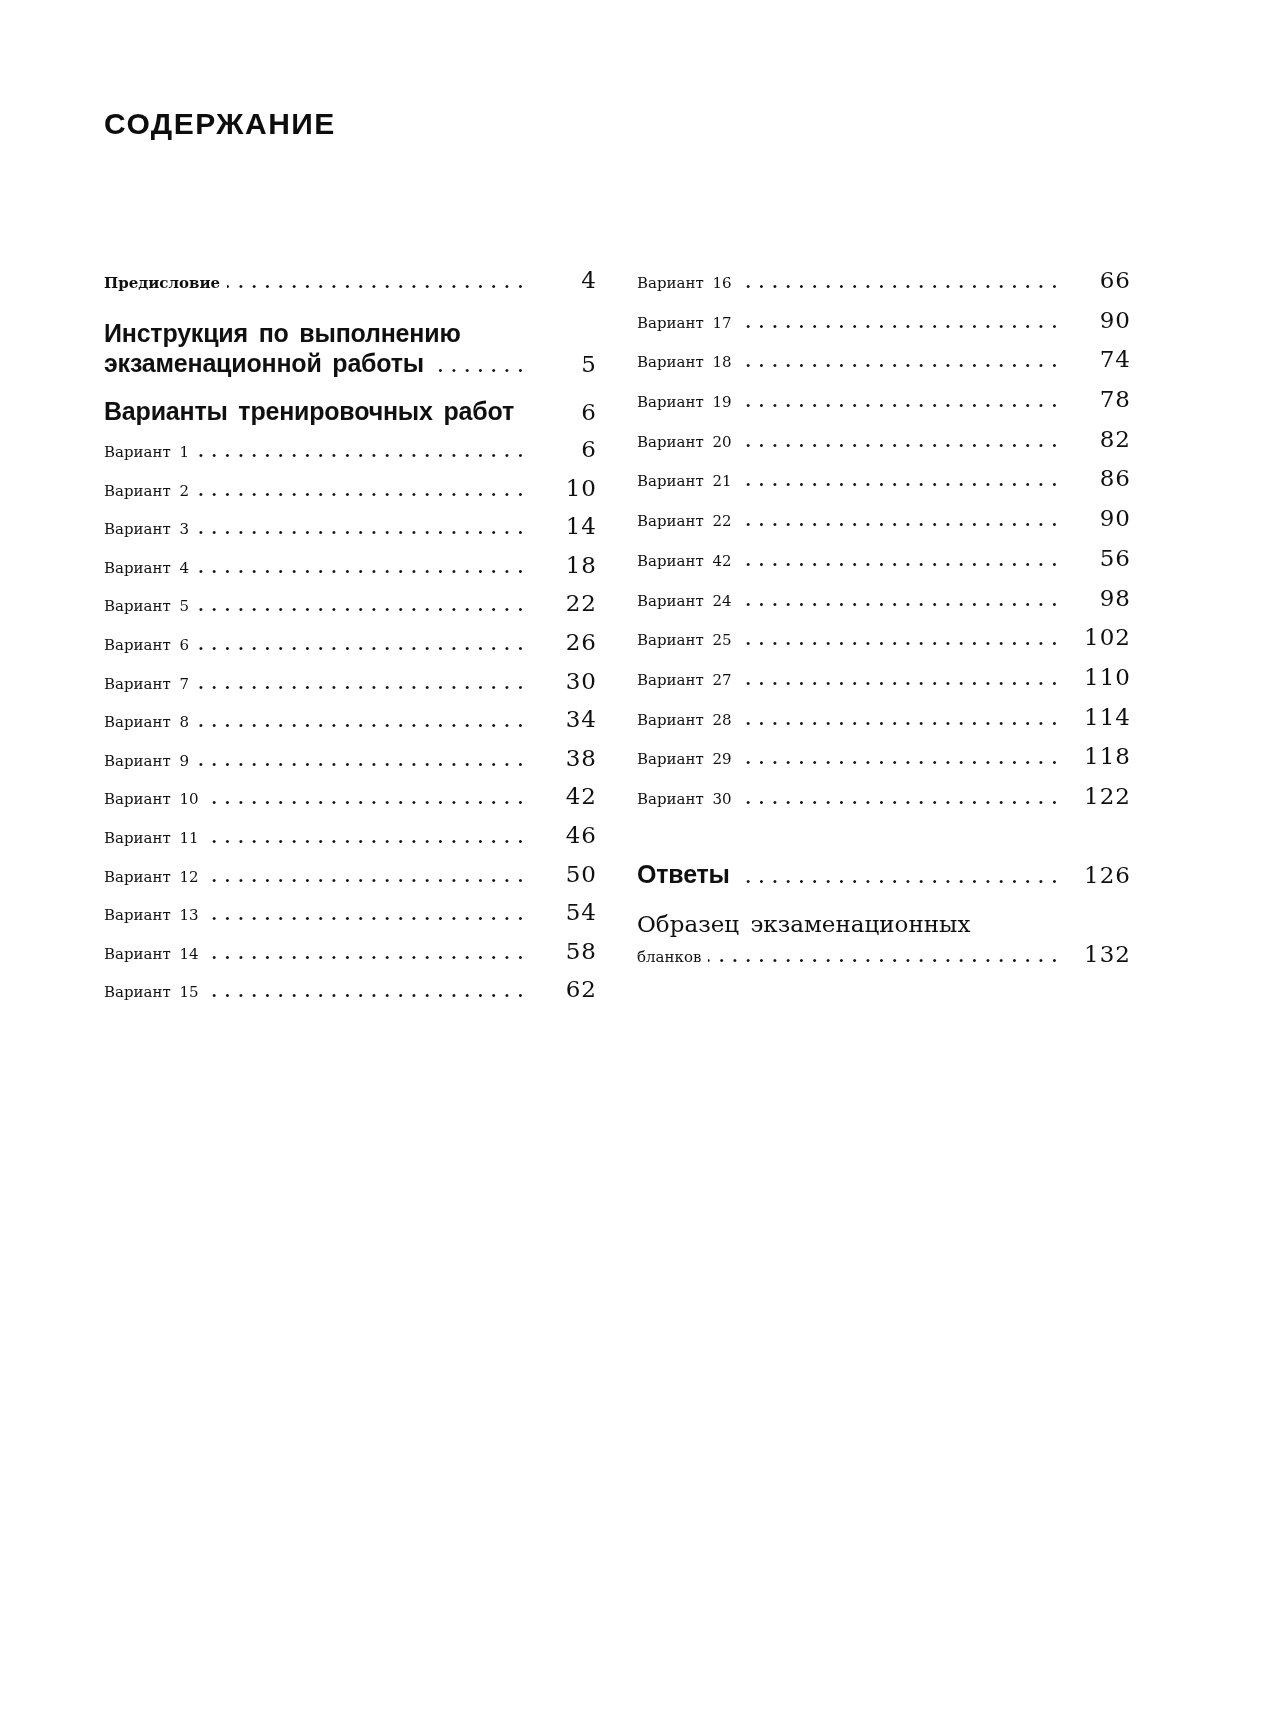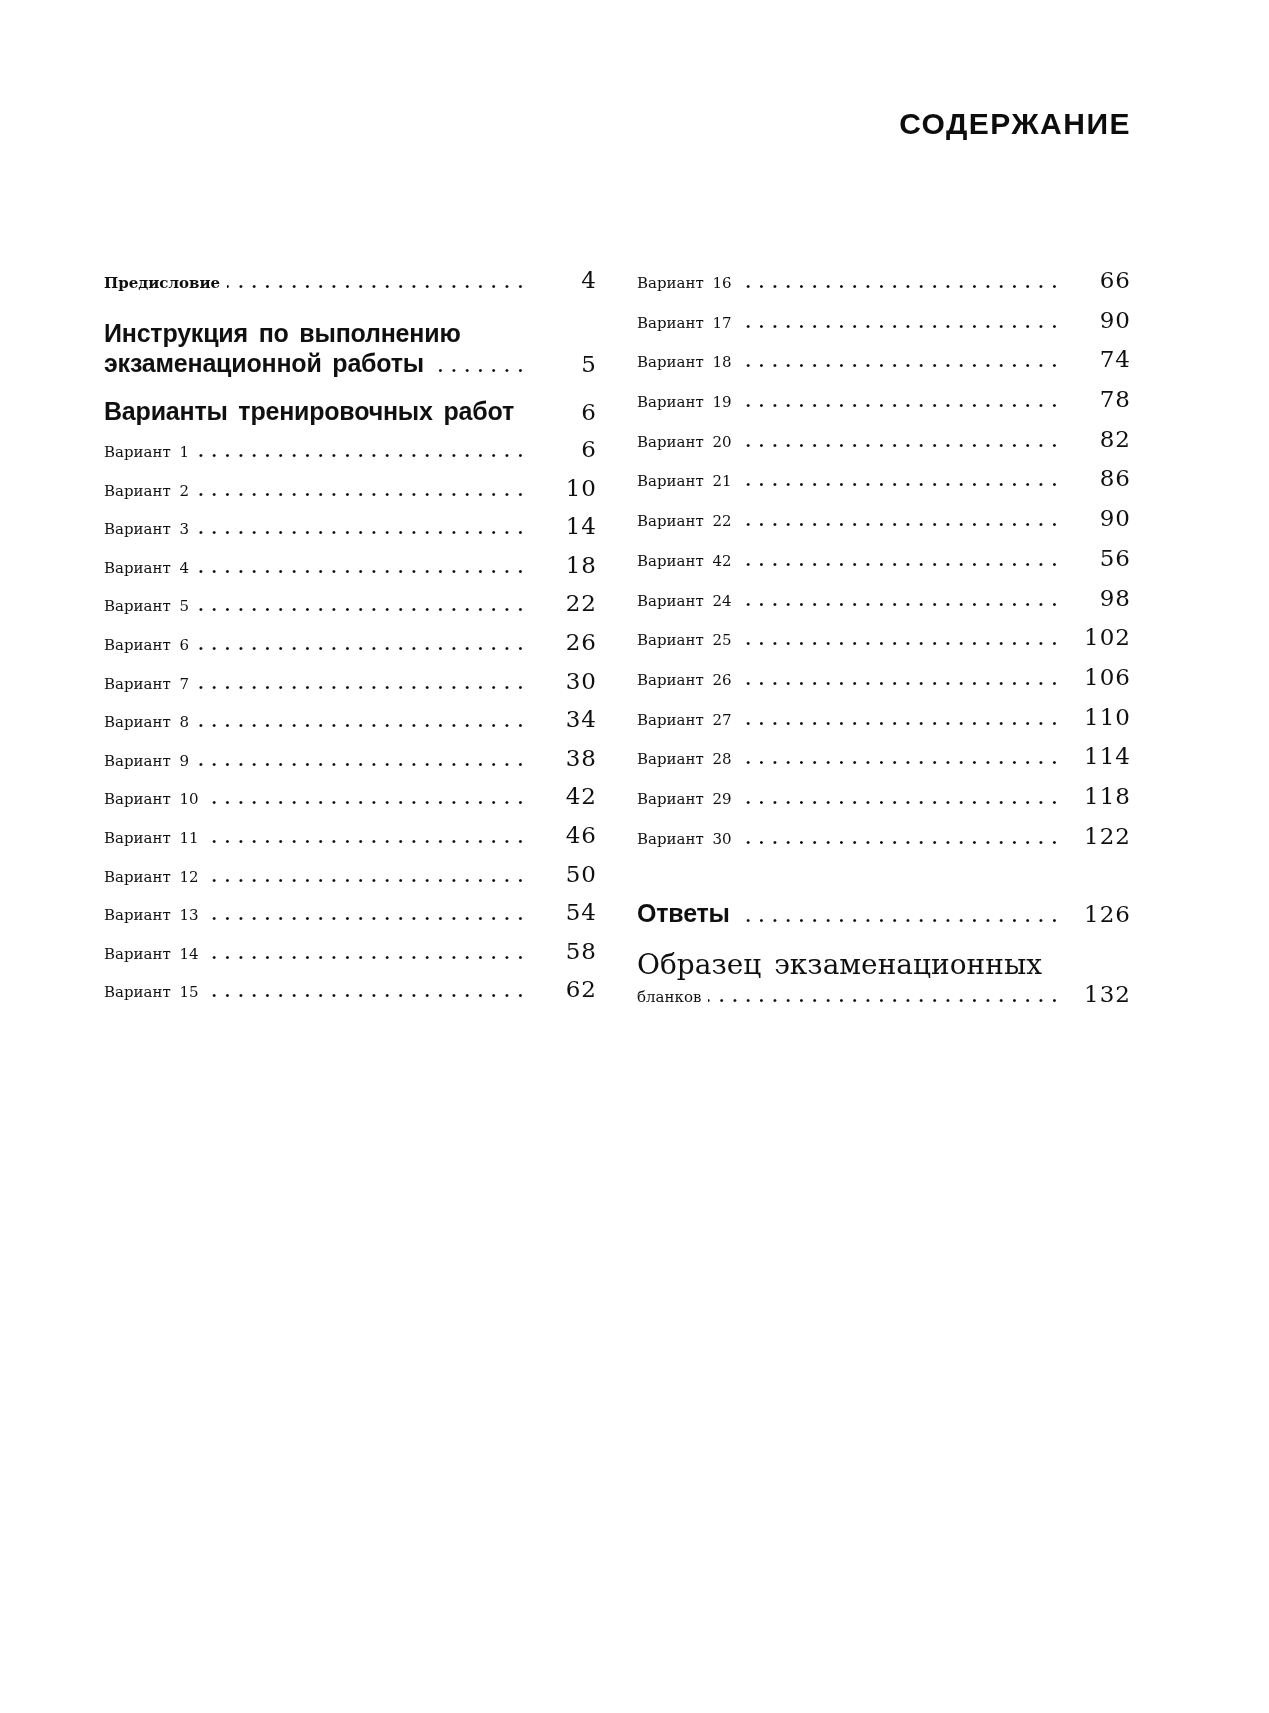--- a/index.html
+++ b/index.html
@@ -19,21 +19,21 @@
     position: absolute;
     inset: 0;
     background: #ffffff;
   }
   .page-title {
     position: absolute;
     top: 106px;
     left: 104px;
     width: 1027px;
     margin: 0;
-    text-align: right;
+    text-align: left;
     font-family: "Liberation Sans", sans-serif;
     font-weight: 700;
     font-size: 30px;
     line-height: 36px;
     letter-spacing: 1.5px;
     color: #0d0d0d;
   }
   .columns {
     position: absolute;
     top: 267px;
@@ -55,21 +55,21 @@
     display: flex;
     align-items: baseline;
   }
   .lbl {
     white-space: nowrap;
     font-size: 15px;
     line-height: 27px;
     word-spacing: 4px;
   }
   .line1 {
-    font-size: 28px;
+    font-size: 23px;
     line-height: 33px;
     word-spacing: 4px;
     white-space: nowrap;
   }
   .dots {
     flex: 1 1 auto;
     overflow: hidden;
     white-space: nowrap;
     direction: rtl;
     margin: 0 9px 0 7px;
@@ -311,27 +311,20 @@
         </div>
         <div class="entry variant one-line">
           <div class="rowline">
             <span class="lbl">Вариант 25</span>
             <span class="dots"></span>
             <span class="pg">102</span>
           </div>
         </div>
         <div class="entry variant one-line">
           <div class="rowline">
-            <span class="lbl">Вариант 26</span>
-            <span class="dots"></span>
-            <span class="pg">106</span>
-          </div>
-        </div>
-        <div class="entry variant one-line">
-          <div class="rowline">
             <span class="lbl">Вариант 27</span>
             <span class="dots"></span>
             <span class="pg">110</span>
           </div>
         </div>
         <div class="entry variant one-line">
           <div class="rowline">
             <span class="lbl">Вариант 28</span>
             <span class="dots"></span>
             <span class="pg">114</span>

